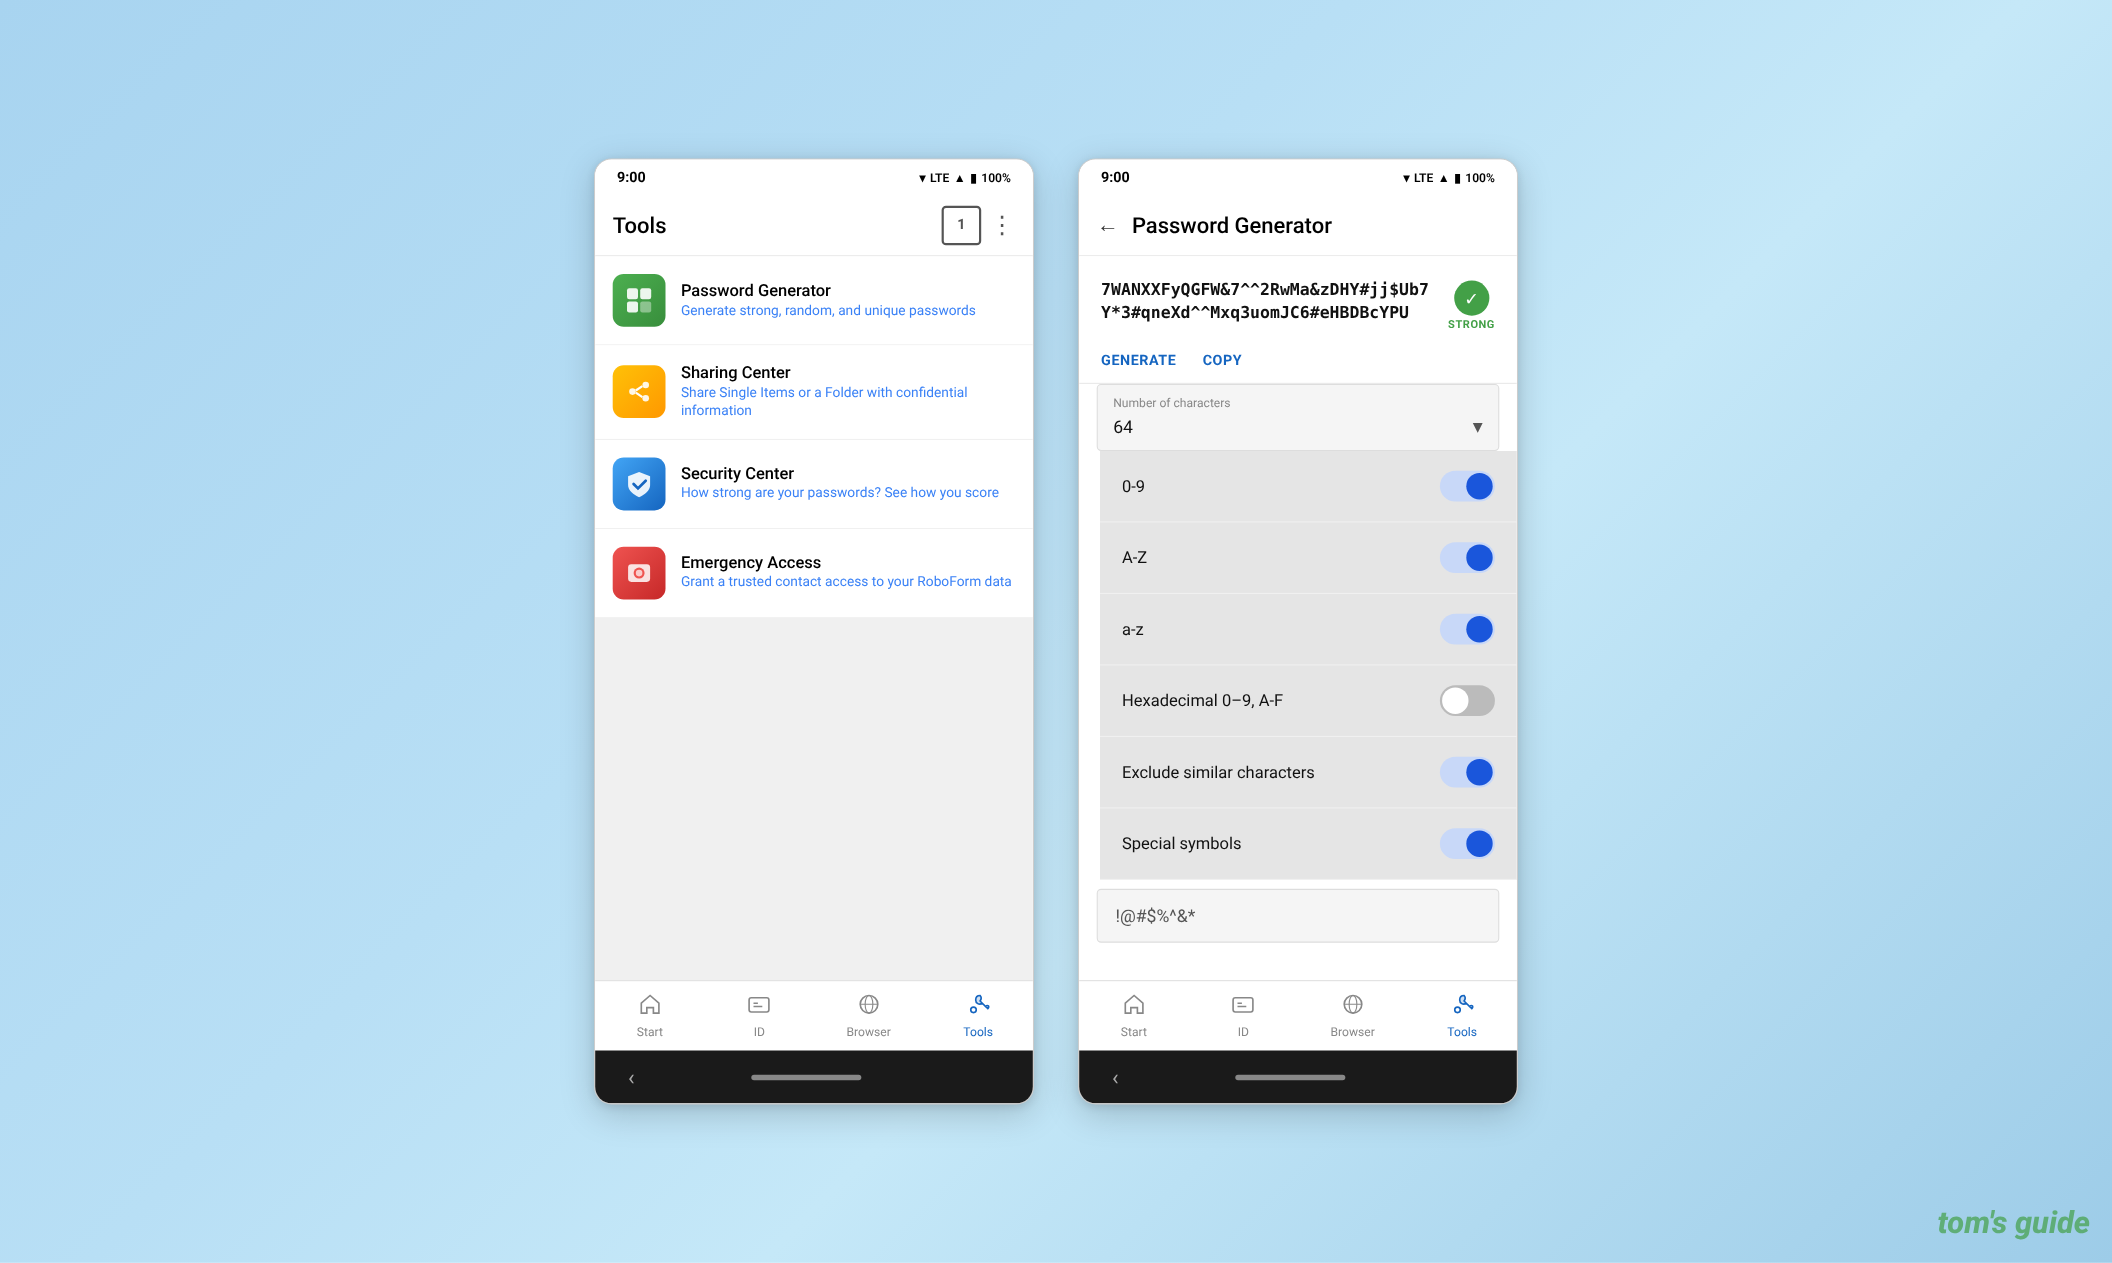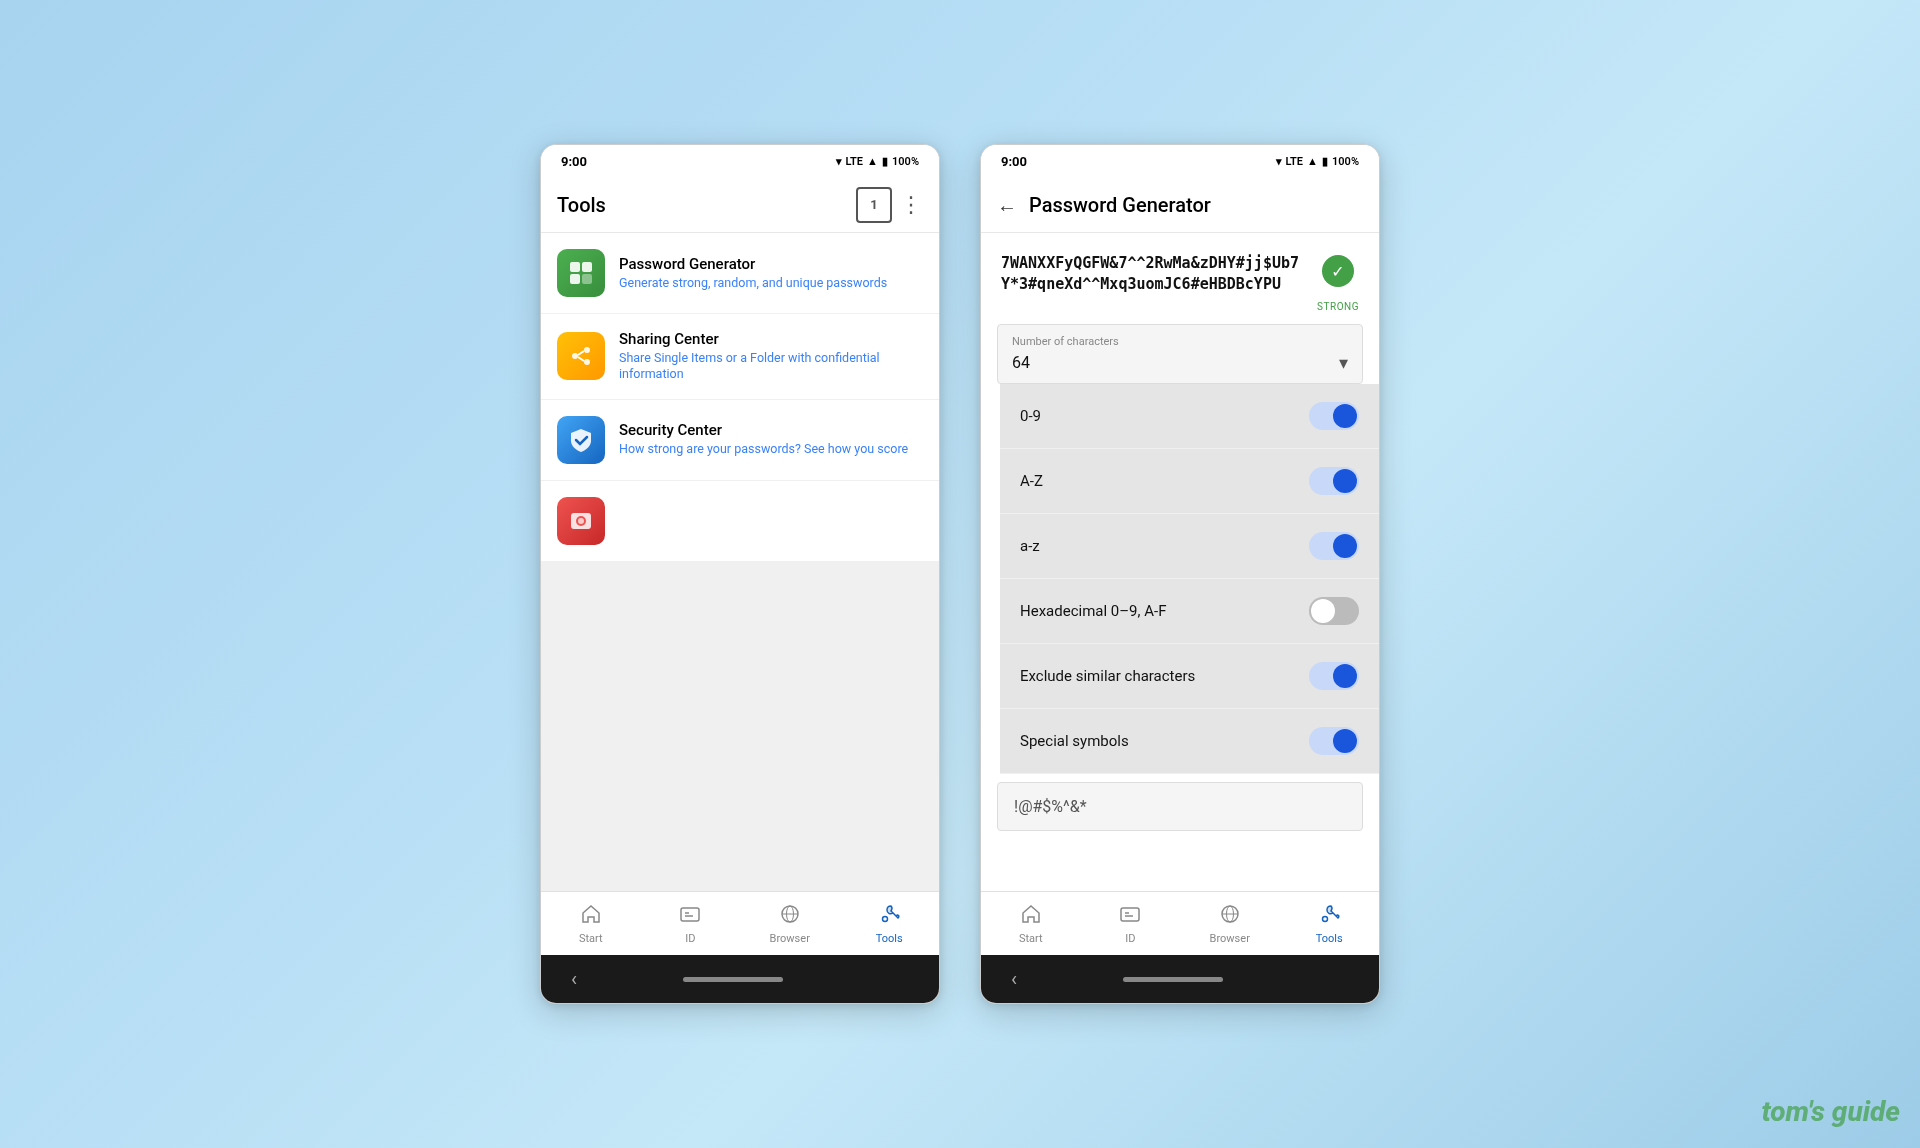--- a/index.html
+++ b/index.html
@@ -229,23 +229,23 @@
       background: #43a047;
       border-radius: 50%;
       display: flex;
       align-items: center;
       justify-content: center;
       color: #fff;
       font-size: 16px;
     }
     .strong-label {
       font-size: 10px;
-      font-weight: 400;
+      font-weight: 700;
       color: #43a047;
-      margin-top: 14px;
+      margin-top: 3px;
       letter-spacing: 0.5px;
     }
 
     .pw-actions {
       display: flex;
       gap: 24px;
       padding: 8px 20px 12px;
       border-bottom: 1px solid #e8e8e8;
     }
     .pw-action-btn {
@@ -436,20 +436,24 @@
       </div>
 
       <div class="list-item">
         <div class="item-icon icon-red">
           <svg width="28" height="28" viewBox="0 0 28 28" fill="none">
             <rect x="4" y="6" width="20" height="16" rx="3" fill="white" opacity="0.85"></rect>
             <circle cx="14" cy="14" r="5" fill="#ef5350"></circle>
             <circle cx="14" cy="14" r="3" fill="white" opacity="0.7"></circle>
           </svg>
         </div>
+        <div class="item-text">
+          <div class="item-title">Emergency Access</div>
+          <div class="item-subtitle">Grant a trusted contact access to your RoboForm data</div>
+        </div>
       </div>
 
     </div>
   </div>
 
   <div class="bottom-nav">
     <div class="nav-item">
       <span class="nav-icon">
         <svg width="22" height="22" viewBox="0 0 22 22" fill="none">
             <path d="M3 10L11 3L19 10V19H14V14H8V19H3V10Z" stroke="#888" stroke-width="1.5" fill="none"></path>
@@ -518,20 +522,24 @@
     <div class="pw-display">
       <div class="pw-text-row">
         <div class="pw-text">7WANXXFyQGFW&amp;7^^2RwMa&amp;zDHY#jj$Ub7Y*3#qneXd^^Mxq3uomJC6#eHBDBcYPU</div>
         <div class="strong-badge">
           <div class="strong-check">✓</div>
           <div class="strong-label">STRONG</div>
         </div>
       </div>
     </div>
 
+    <div class="pw-actions">
+      <div class="pw-action-btn">GENERATE</div>
+      <div class="pw-action-btn">COPY</div>
+    </div>
 
     <div class="num-chars-section">
       <div class="num-chars-label">Number of characters</div>
       <div class="num-chars-row">
         <span class="num-chars-value">64</span>
         <span class="num-chars-arrow">▾</span>
       </div>
     </div>
 
     <div class="toggle-list">

